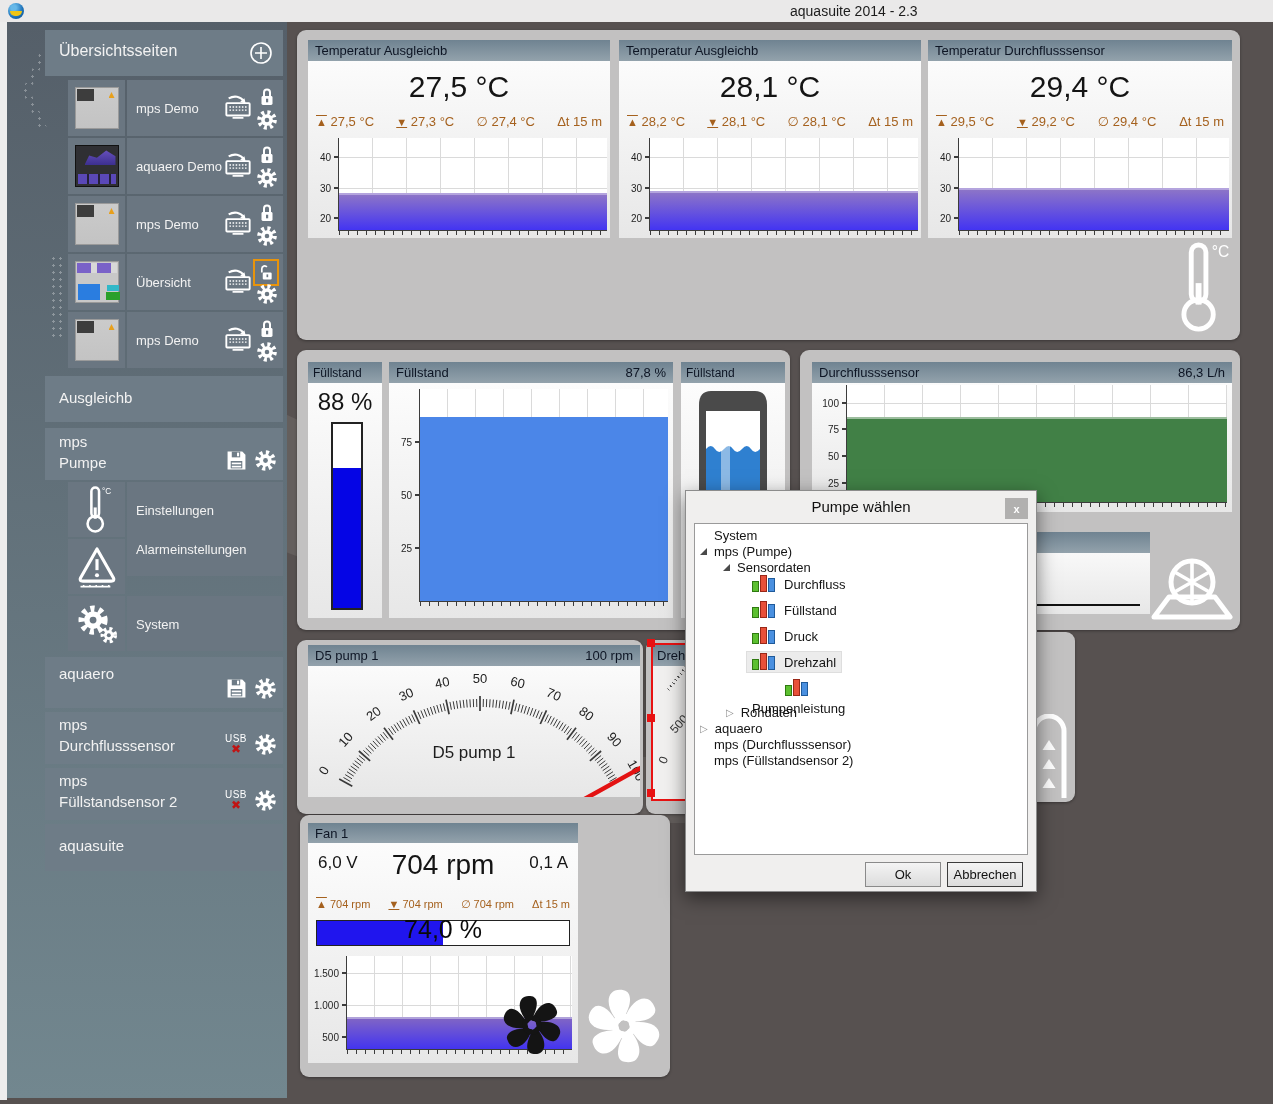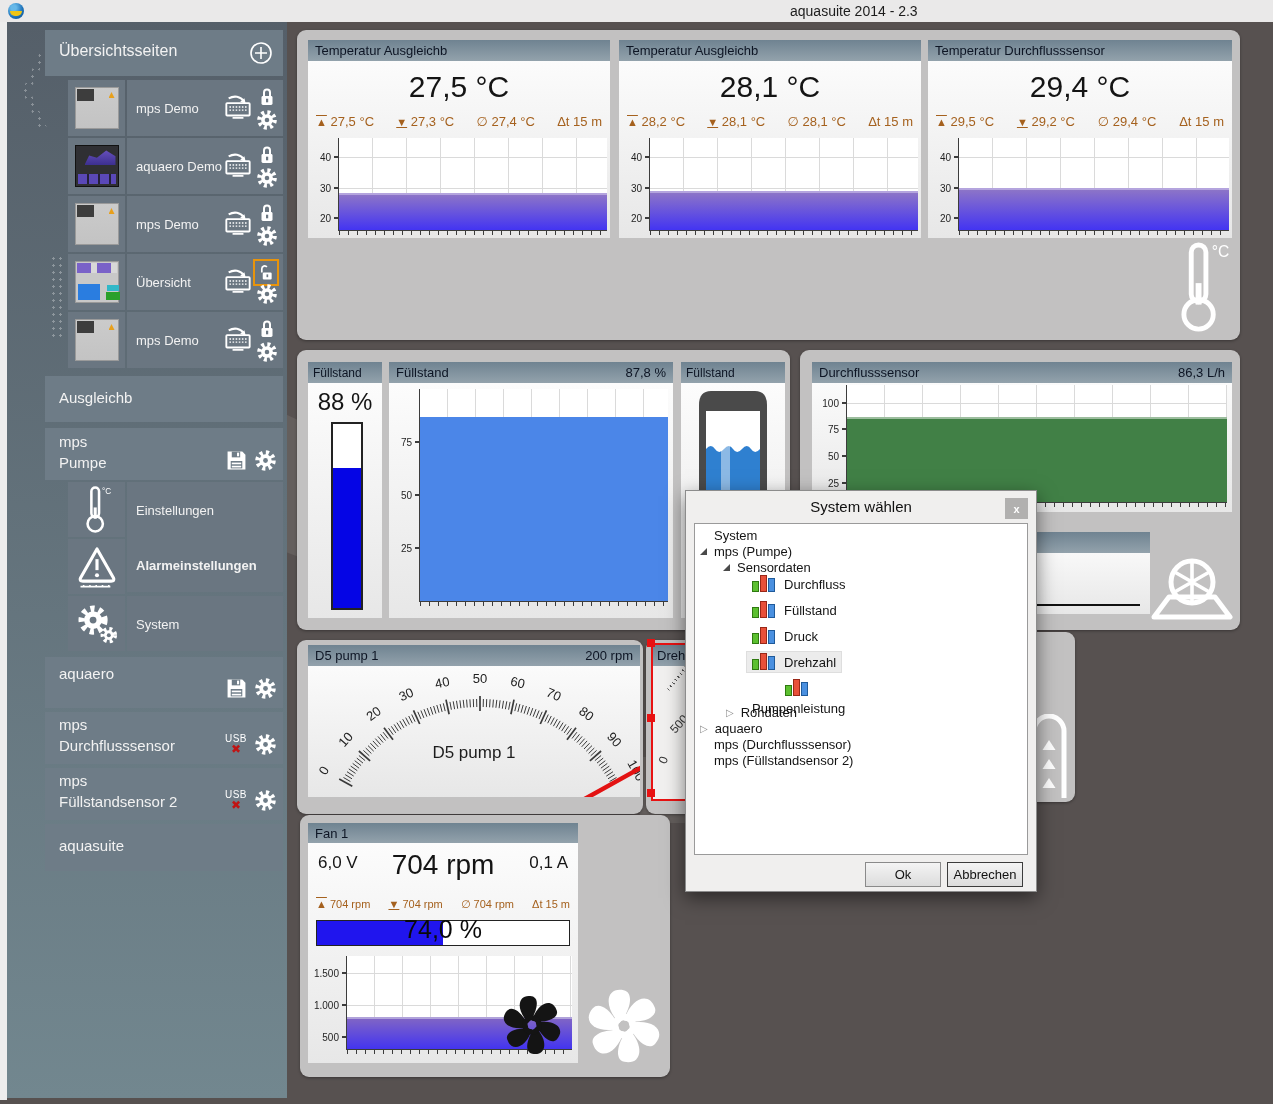--- a/index.html
+++ b/index.html
@@ -290,21 +290,21 @@
 </div>
 <div class="abs scell labelcell" style="top:482px;height:55px;">
   <span class="lbl">Einstellungen</span>
 </div>
 
 <div class="abs scell thumbcell" style="top:539px;height:55px;">
   <svg style="width:44px;height:46px;">
       <use href="#i-warn"></use>
     </svg>
 </div>
-<div class="abs scell labelcell" style="top:537px;height:55px;font-weight:bold;">
+<div class="abs scell labelcell" style="top:521px;height:55px;">
   <span class="lbl">Alarmeinstellungen</span>
 </div>
 
 <div class="abs scell thumbcell" style="top:596px;height:55px;">
   <svg style="width:42px;height:42px;">
       <use href="#i-gears"></use>
     </svg>
 </div>
 <div class="abs scell labelcell" style="top:596px;height:55px;">
   <span class="lbl">System</span>
@@ -528,21 +528,21 @@
 <div class="abs container" style="left:700px;top:632px;width:375px;height:170px;overflow:hidden;">
   <svg class="abs" style="right:4px;top:82px;width:44px;height:86px;">
       <use href="#i-level"></use>
     </svg>
 </div>
 
 <div class="abs container" style="left:297px;top:640px;width:346px;height:174px;"></div>
 <div class="abs panel" style="left:308px;top:645px;width:332px;height:152px;overflow:hidden;">
   <div class="phead">
     <span>D5 pump 1</span>
-    <span>200 rpm</span>
+    <span>100 rpm</span>
   </div>
   <svg id="gauge-svg" class="abs" style="left:0;top:21px;" width="332" height="131" viewBox="0 0 332 131">
       <line x1="44.3" y1="120.2" x2="31.2" y2="112.9" stroke="#3a3a3a" stroke-width="1.7"></line>
       <line x1="42.4" y1="115.5" x2="35.5" y2="111.5" stroke="#3a3a3a" stroke-width="1"></line>
       <line x1="44.0" y1="112.8" x2="37.2" y2="108.6" stroke="#3a3a3a" stroke-width="1"></line>
       <line x1="45.7" y1="110.1" x2="39.0" y2="105.7" stroke="#3a3a3a" stroke-width="1"></line>
       <line x1="47.5" y1="107.4" x2="40.8" y2="102.9" stroke="#3a3a3a" stroke-width="1"></line>
       <line x1="49.3" y1="104.7" x2="42.7" y2="100.1" stroke="#3a3a3a" stroke-width="1"></line>
       <line x1="51.1" y1="102.2" x2="44.7" y2="97.4" stroke="#3a3a3a" stroke-width="1"></line>
       <line x1="53.1" y1="99.6" x2="46.7" y2="94.7" stroke="#3a3a3a" stroke-width="1"></line>
@@ -704,21 +704,21 @@
       <span class="ytick" style="top:87%;"></span>
     <div class="fill" style="height:32%;background:linear-gradient(#7f64c6,#4334f0);border-top:2px solid #b0a2da;"></div>
     <div class="xticks"></div>
     <svg class="abs" style="right:8px;bottom:-8px;width:64px;height:64px;color:#141414;">
         <use href="#i-fan"></use>
       </svg>
   </div>
 </div>
 
 <div class="abs dialog">
-  <div class="dtitle">System wählen</div>
+  <div class="dtitle">Pumpe wählen</div>
   <div class="dclose">x</div>
   <div class="dtree">
     <div class="trow" style="left:19px;top:4px;">
         <span>System</span>
       </div>
     <div class="trow" style="left:5px;top:20px;">
         <span class="exp"></span>
         <span>mps (Pumpe)</span>
       </div>
     <div class="trow" style="left:28px;top:36px;">

